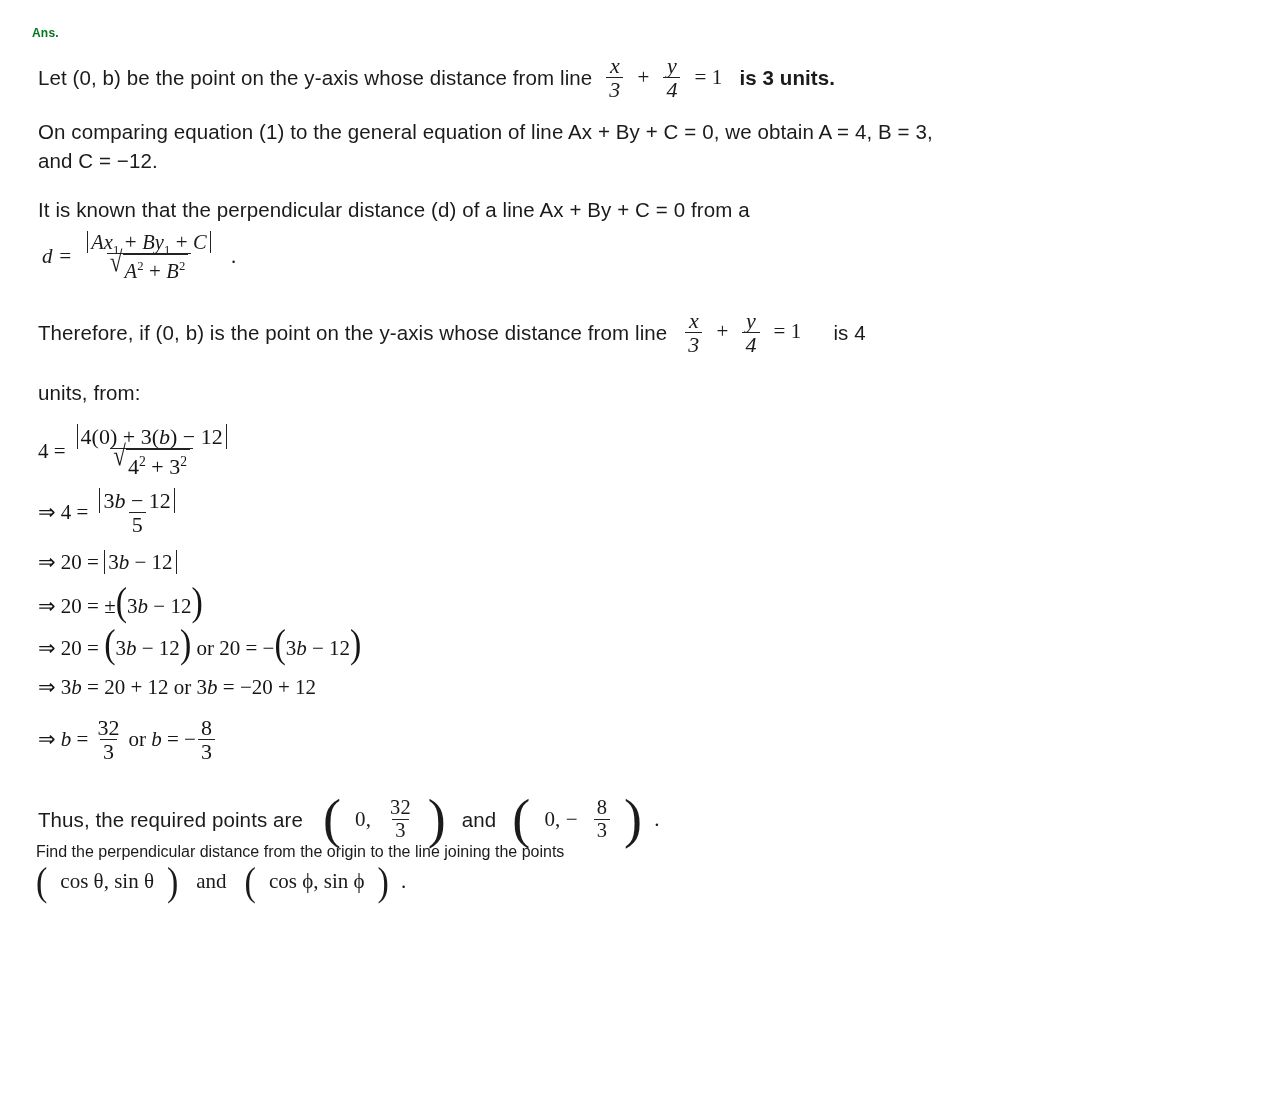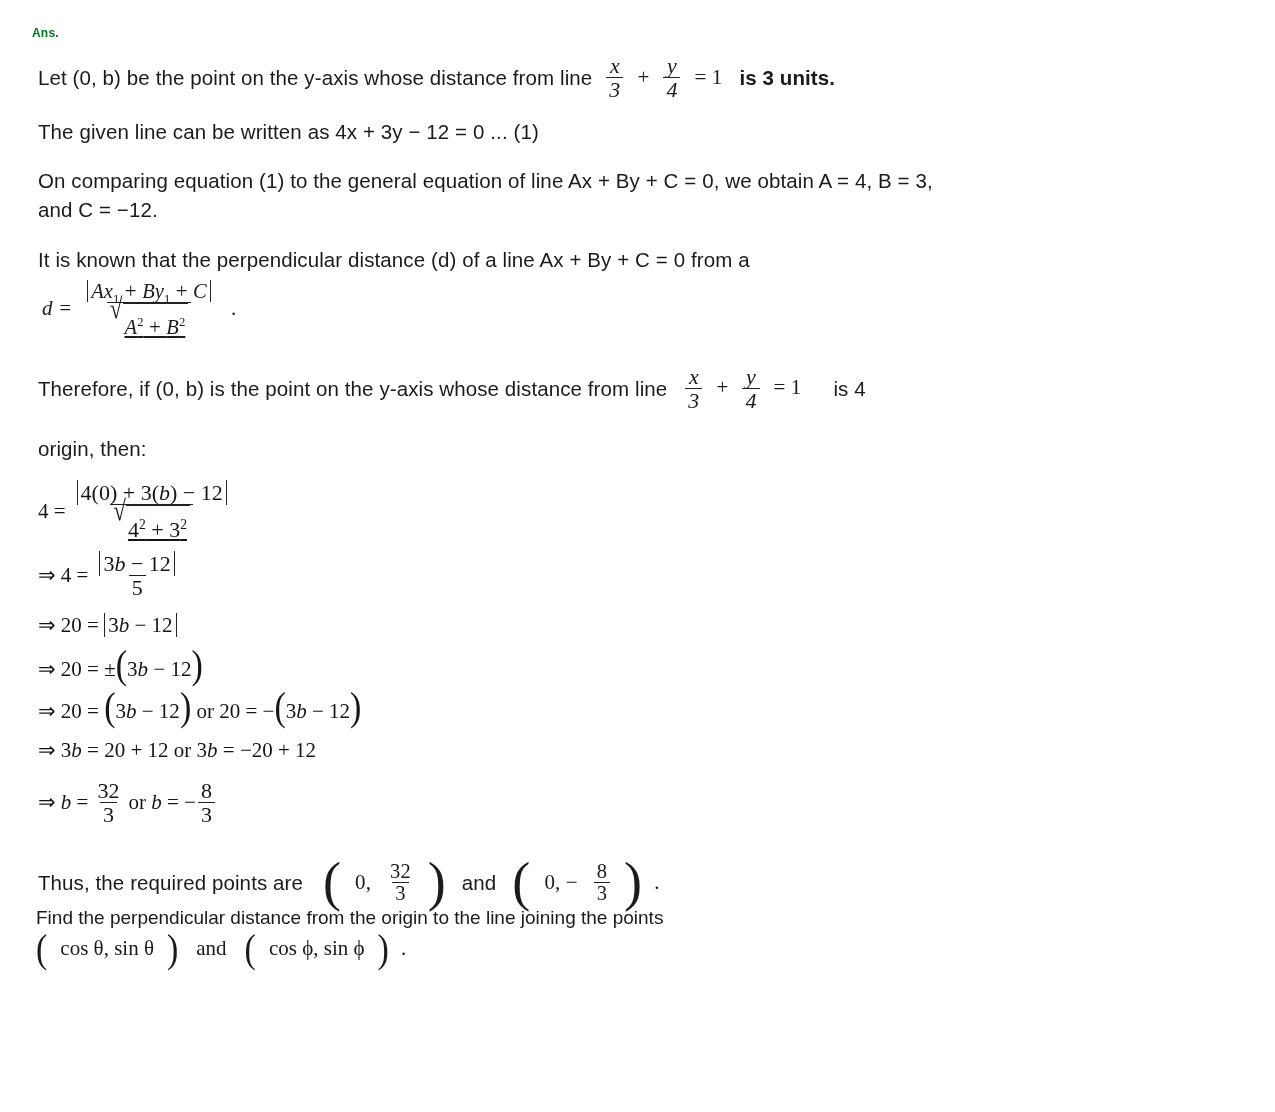--- a/index.html
+++ b/index.html
@@ -70,22 +70,21 @@
   .sqrt { display: inline-flex; align-items: stretch; }
   .sqrt > .radical {
     font-family: "Liberation Serif", serif;
     font-size: 23px;
     line-height: 1;
     transform: scaleY(1.25);
     transform-origin: bottom;
   }
   .sqrt > .rad-body {
     border-top: 1.3px solid #222;
-    padding: 12px 3px 0 2px;
-    text-decoration: underline;
+    padding: 5px 3px 0 2px;
   }
   sup.ex { font-size: 0.62em; vertical-align: super; line-height: 0; }
   sub.ix { font-size: 0.62em; vertical-align: sub; line-height: 0; }
 
   
   .mathblock {
     margin: 18px 0 14px 8px;
     font-family: "Liberation Serif", serif;
     font-size: 22px;
     color: #151515;
@@ -113,21 +112,21 @@
   }
 
   .qheading {
     color: #8e2457;
     font-weight: bold;
     font-size: 17.5px;
     margin: 46px 0 12px 2px;
     letter-spacing: 0.1px;
   }
   .qtext {
-    font-size: 19px;
+    font-size: 16px;
     line-height: 1.4;
     color: #1b1b1b;
     margin: 0 0 4px 6px;
   }
   .qmath {
     font-family: "Liberation Serif", serif;
     font-size: 22px;
     margin-left: 6px;
   }
   .inlineflex { display: inline-flex; align-items: center; gap: 12px; }
@@ -149,21 +148,20 @@
       <span class="mr">+</span>
       <span class="frac big">
         <span class="num">y</span>
         <span class="den">4</span>
       </span>
       <span class="mr">= 1</span>
       <span style="margin-left:5px;font-weight:bold;">is 3 units.</span>
     </span>
   </div>
 
-  <div class="para">The given line can be written as 4x + 3y − 12 = 0 ... (1)</div>
 
   <div class="para" style="max-width:900px;">On comparing equation (1) to the general equation of line Ax + By + C = 0, we obtain A = 4, B = 3, and C = −12.</div>
 
   <div class="para" style="margin-bottom:6px;max-width:920px;">It is known that the perpendicular distance (d) of a line Ax + By + C = 0 from a</div>
 
   <div class="para" style="margin-bottom:14px;">
     <span class="inlineflex">
       <span class="m" style="margin:0 0 0 4px;">d&nbsp;=</span>
       <span class="frac" style="vertical-align:-0.5em;margin-left:0;">
         <span class="num" style="font-style:normal;">
@@ -191,21 +189,21 @@
       </span>
       <span class="mr">+</span>
       <span class="frac big">
         <span class="num">y</span>
         <span class="den">4</span>
       </span>
       <span class="mr">= 1</span>
       <span style="margin-left:20px;">is 4</span>
     </span>
   </div>
-  <div class="para" style="margin:22px 0 0 8px;">origin, then:</div>
+  <div class="para" style="margin:22px 0 0 8px;">units, from:</div>
 
   <div class="mathblock">
 
     <div class="mline">
       <span class="lead mr">4&nbsp;=</span>
       <span class="frac" style="vertical-align:middle;">
         <span class="num" style="font-style:normal;">
           <span class="abs">4<span class="paren" style="font-size:22px;transform:none;">(</span>0<span class="paren" style="font-size:22px;transform:none;">)</span>&nbsp;+&nbsp;3<span class="paren" style="font-size:22px;transform:none;">(</span><span class="it">b</span><span class="paren" style="font-size:22px;transform:none;">)</span>&nbsp;−&nbsp;12</span>
         </span>
         <span class="den" style="font-style:normal;">

